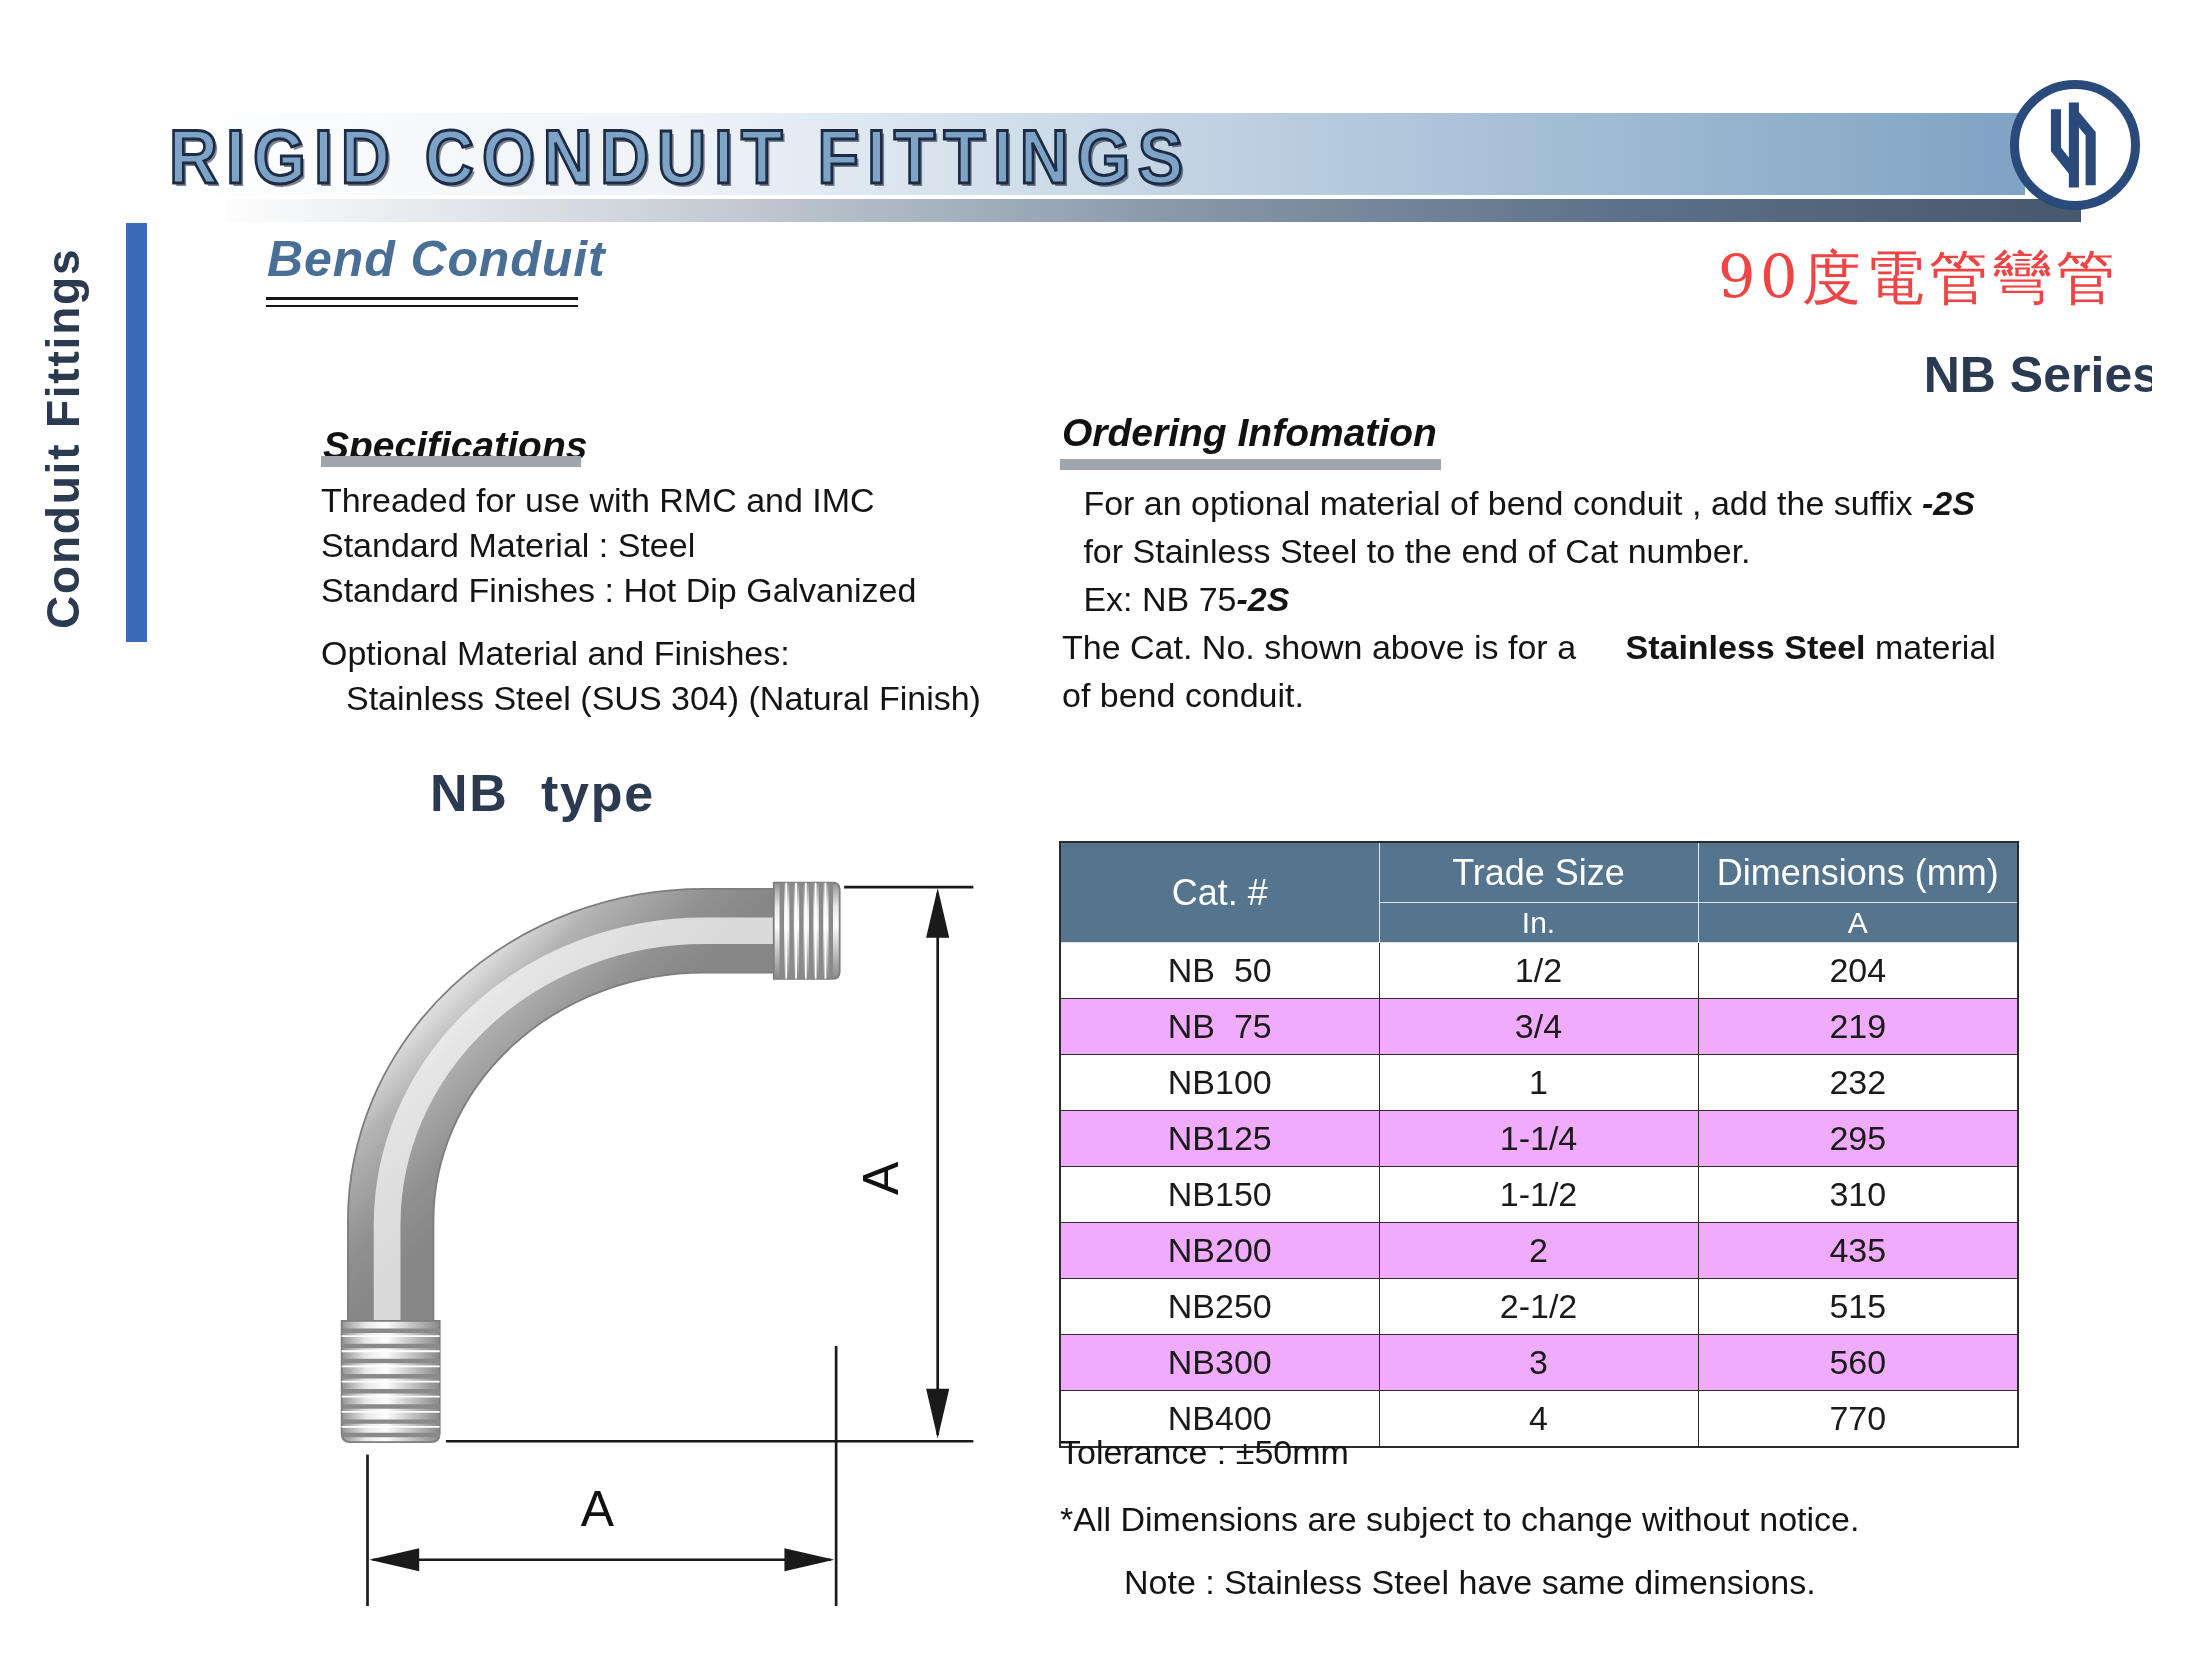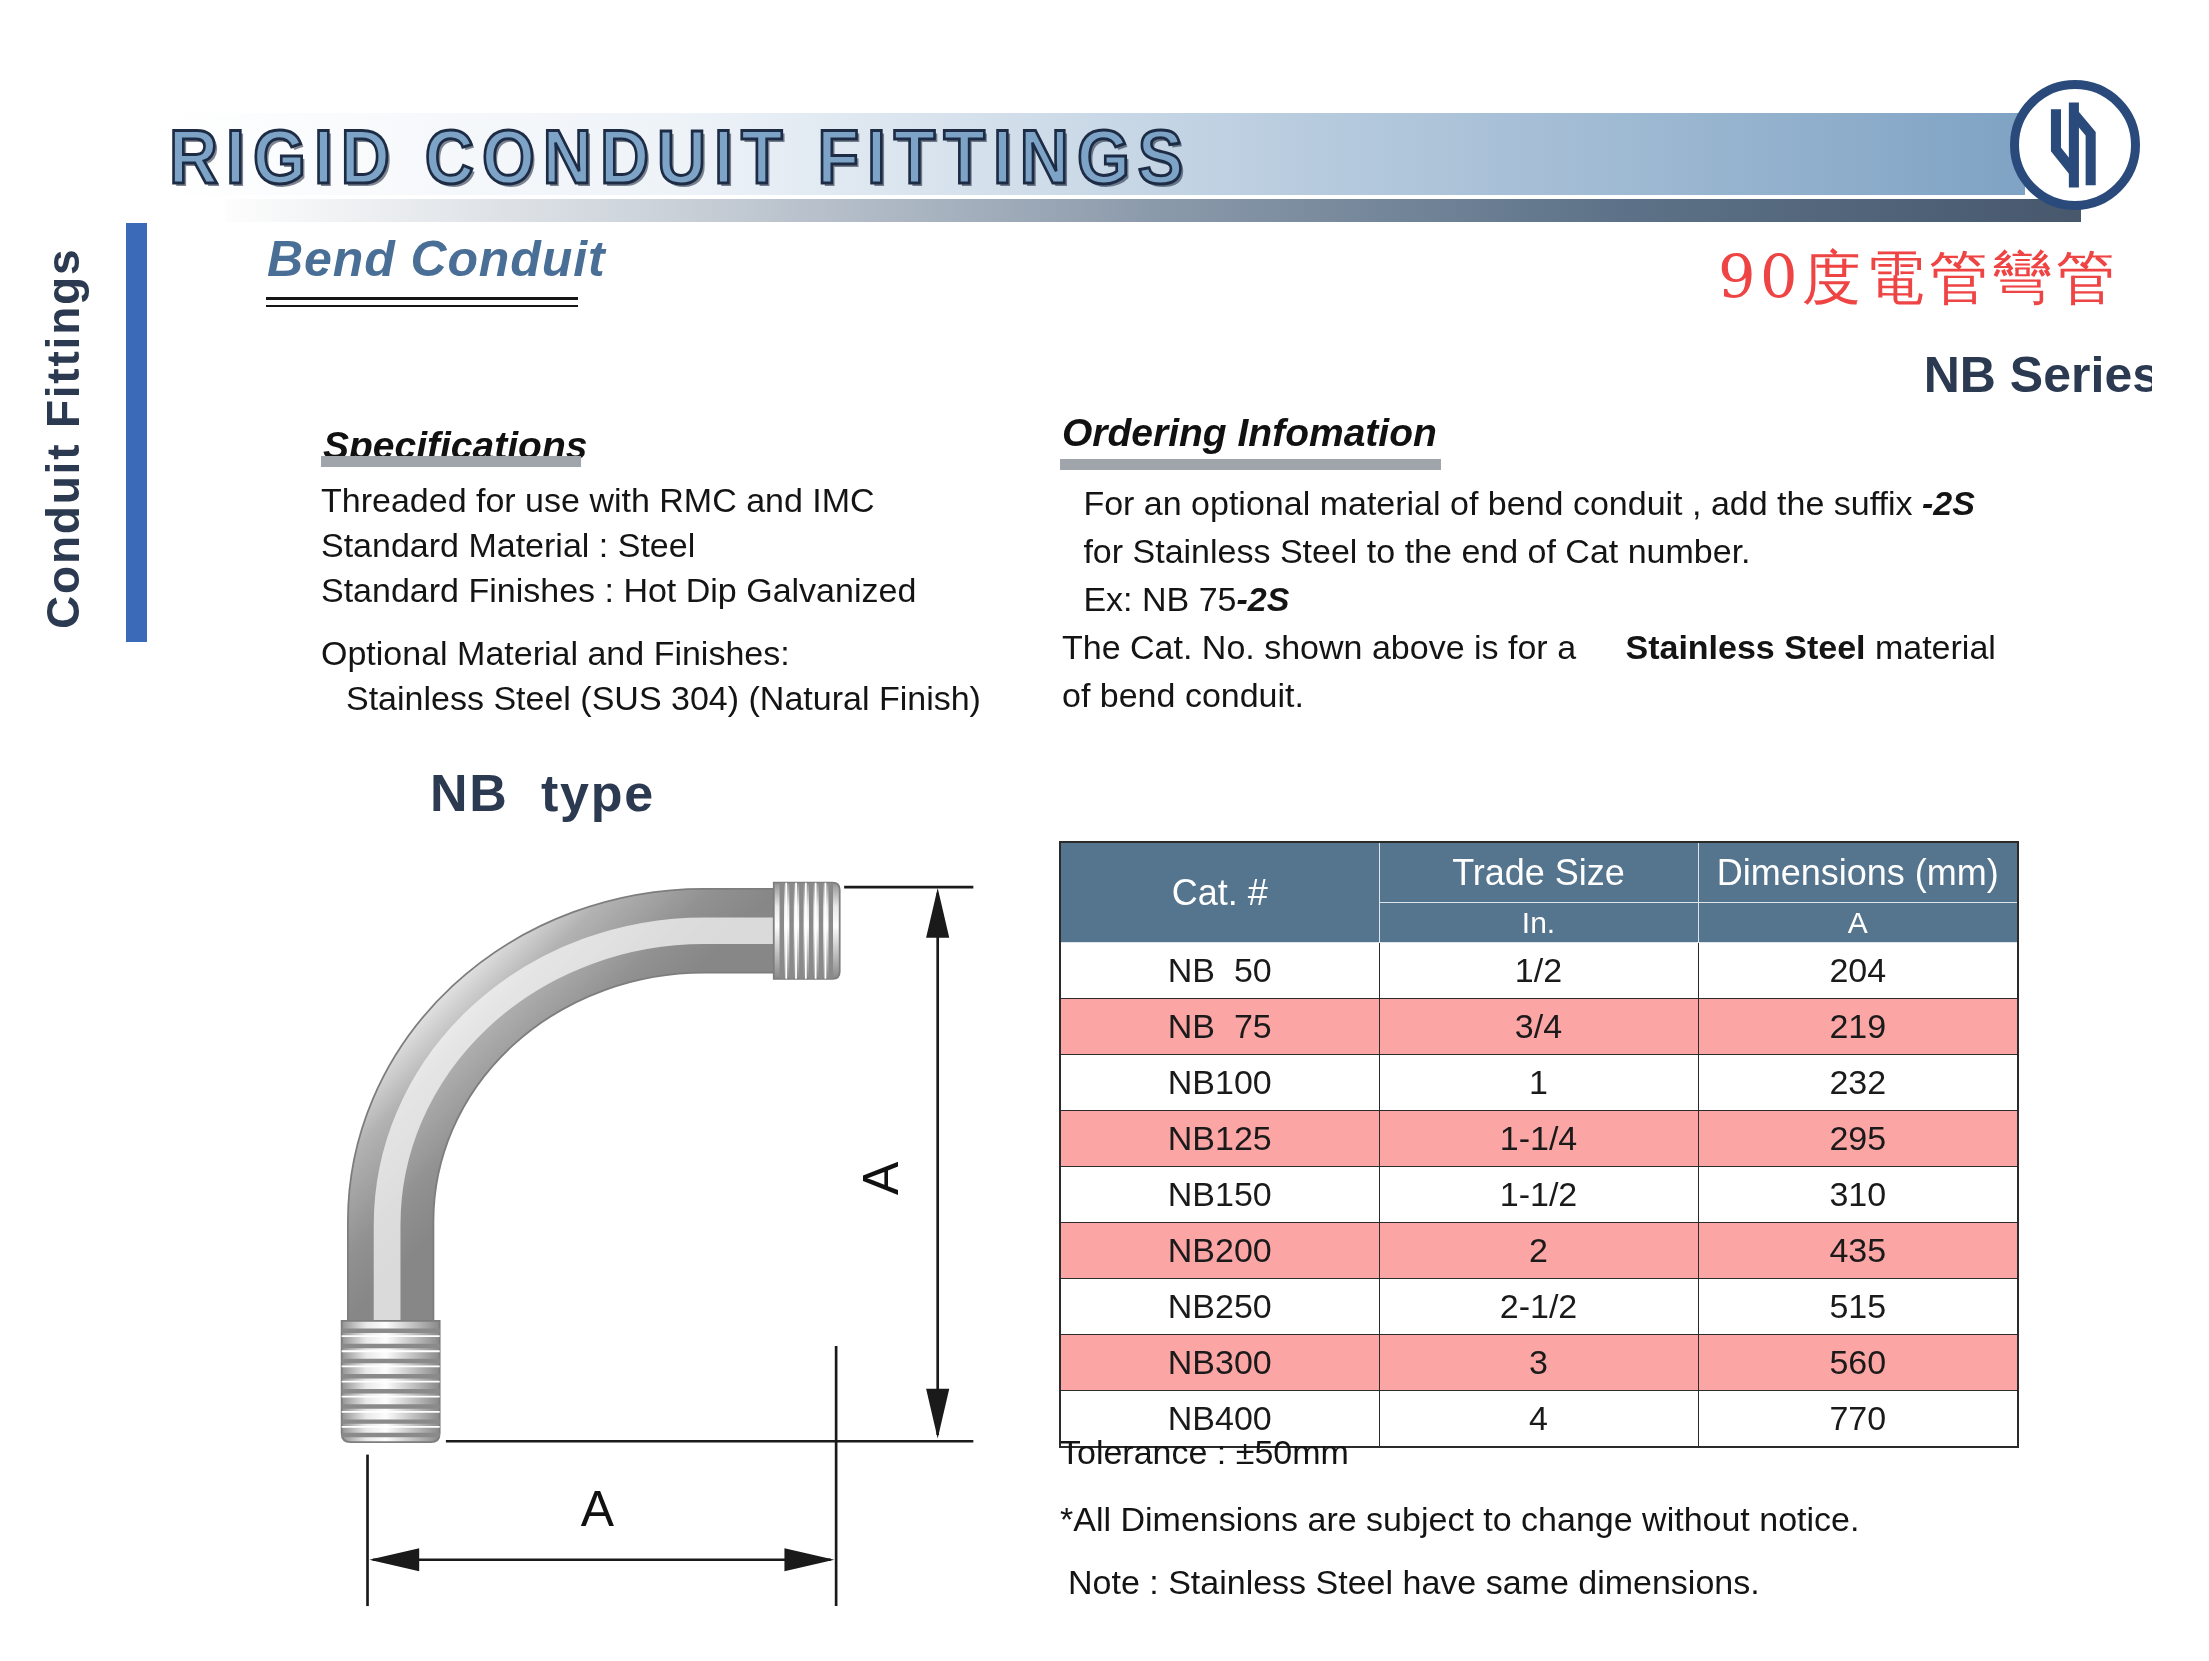--- a/index.html
+++ b/index.html
@@ -90,26 +90,26 @@
   .spec-table th{
     background:#55748e;color:#ffffff;font-weight:normal;
     border:1.8px solid #dfe4e8;
   }
   .spec-table th.h1{font-size:36px;height:57px;}
   .spec-table th.h2{font-size:30px;height:37px;}
   .spec-table td{
     border:1.8px solid #2b2b2b;text-align:center;font-size:34px;height:53px;
     background:#ffffff;white-space:pre;
   }
-  .spec-table tr.blue td{background:#fca5a5;}
+  .spec-table tr.blue td{background:#f0abfc;}
 
   .note{font-size:34px;color:#141414;}
   .note-tol{left:1060px;top:1433px;}
   .note-dim{left:1060px;top:1476px;margin-top:24px;}
-  .note-ss{left:1068px;top:1563px;text-align:center;}
+  .note-ss{left:1124px;top:1563px;text-align:center;}
 
   svg text{font-family:"Liberation Sans",sans-serif;}
 </style>
 </head>
 <body>
 
 <div class="page">
 
   <div class="abs band1">
     <div class="banner-title">RIGID CONDUIT FITTINGS</div>

